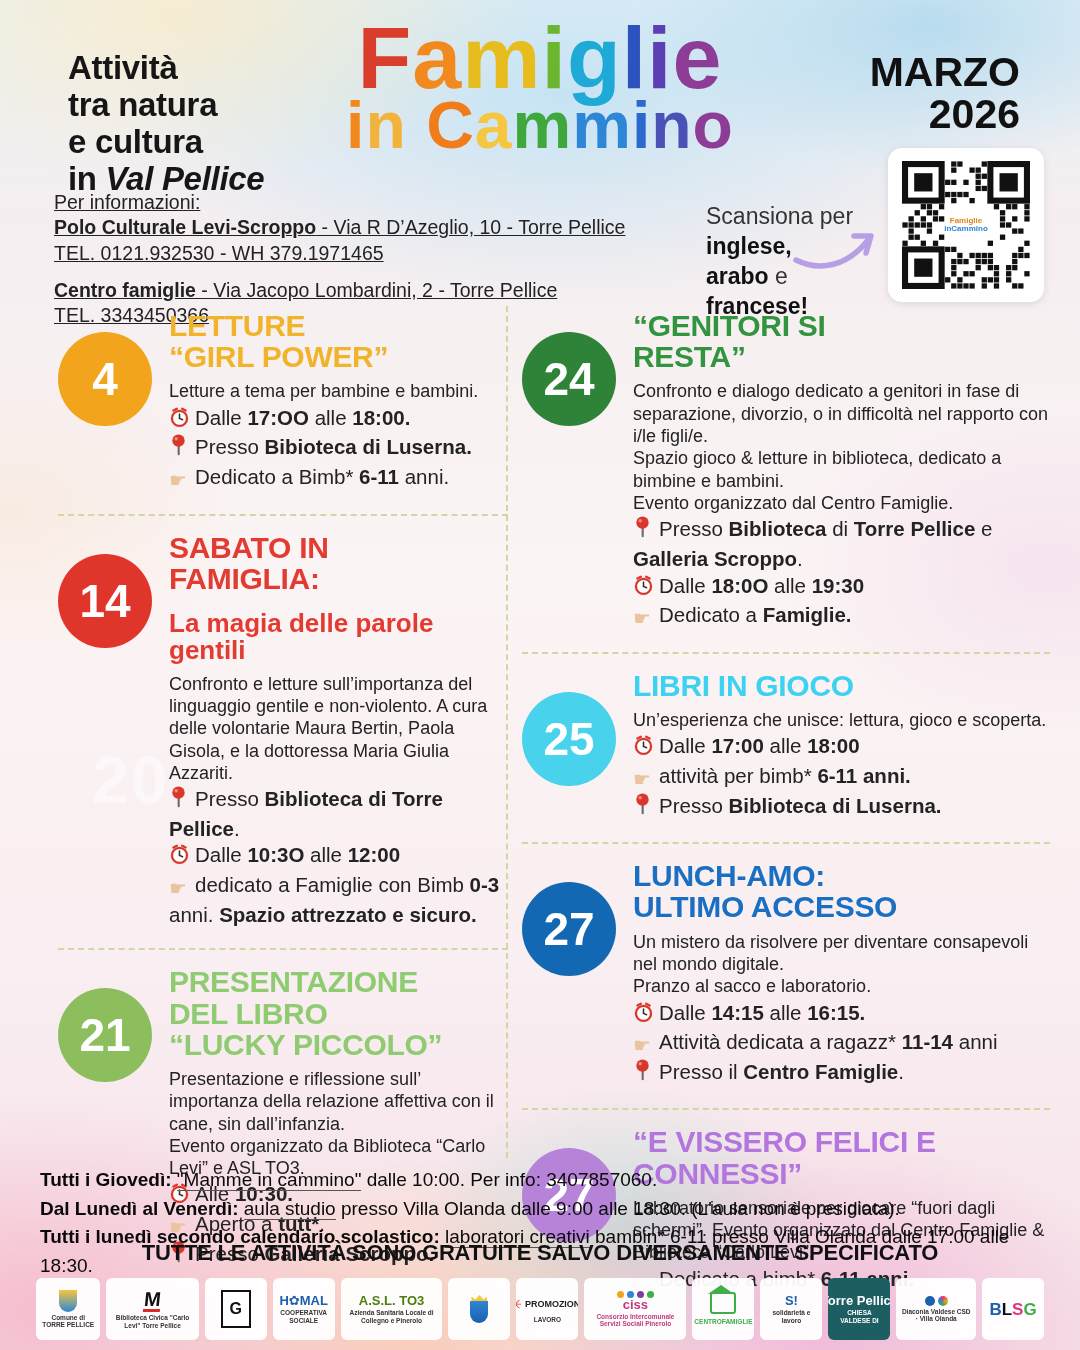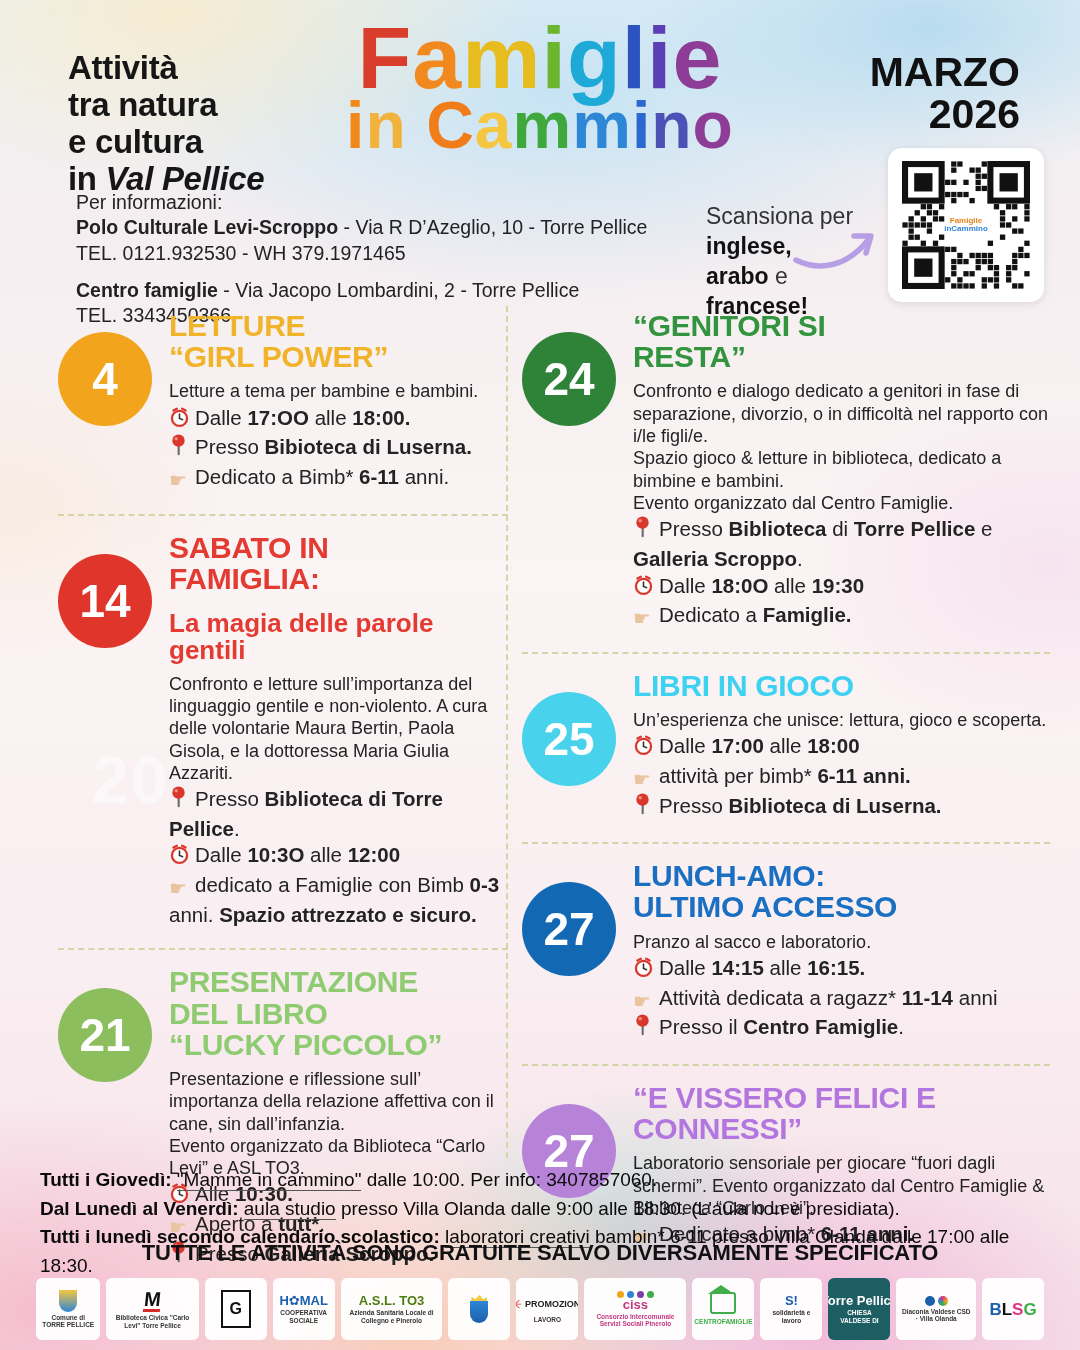--- a/index.html
+++ b/index.html
@@ -19,21 +19,21 @@
       linear-gradient(180deg,#e9f2f6 0%,#f5eef0 16%,#fbf4f4 42%,#f9eef1 72%,#f6e1e8 100%);
   }
   .abs{position:absolute;}
   
   .tagline{left:68px;top:50px;font-size:33px;font-weight:800;line-height:1.12;color:#161616;letter-spacing:-.3px;}
   .tagline .it{font-style:italic;}
   .main-title{left:50%;top:16px;transform:translateX(-50%);text-align:center;line-height:.95;white-space:nowrap;}
   .main-title .l1{font-size:88px;font-weight:800;letter-spacing:1px;}
   .main-title .l2{font-size:66px;font-weight:800;letter-spacing:1px;margin-top:-6px;}
   .month-box{right:60px;top:52px;text-align:right;font-size:41px;font-weight:800;line-height:1.02;color:#111;}
-  .info-block{left:76px;top:190px;font-size:19.5px;line-height:1.3;color:#222;}
+  .info-block{left:54px;top:190px;font-size:19.5px;line-height:1.3;color:#222;text-decoration:underline;}
   .info-block b{font-weight:800;}
   .info-block .gap{height:12px;}
   .scan-block{left:706px;top:202px;font-size:23px;line-height:1.3;color:#333;}
   .scan-block b{font-weight:800;color:#111;}
   .qr-card{left:888px;top:148px;width:156px;height:154px;background:#fff;border-radius:14px;
            box-shadow:0 2px 8px rgba(0,0,0,.10);display:flex;align-items:center;justify-content:center;}
   .qr-wrap{position:relative;width:128px;height:128px;}
   .qr-center{position:absolute;left:50%;top:50%;transform:translate(-50%,-50%);width:40px;height:30px;background:#fff;
              display:flex;flex-direction:column;align-items:center;justify-content:center;font-weight:800;line-height:1;}
   .qr-center .a{font-size:8px;color:#e8821e;}
@@ -374,20 +374,21 @@
               </svg></span><span>Presso </span><b>Biblioteca di Luserna.</b></div>
         </div>
       </div>
       <div class="separator"></div>
       <div class="event">
         <div class="event-circle" style="background: rgb(19, 104, 180);">27</div>
         <div class="event-content">
           <h2 class="event-title" style="color: rgb(26, 111, 194);">LUNCH-AMO:
 ULTIMO ACCESSO</h2>
           <div class="event-body">
+            <p>Un mistero da risolvere per diventare consapevoli nel mondo digitale.</p>
             <p>Pranzo al sacco e laboratorio.</p>
           </div>
           <div class="detail"><span class="ic"><svg width="21" height="21" viewBox="0 0 24 24">
                 <line x1="5" y1="4" x2="9" y2="2" stroke="#d9372b" stroke-width="2.6" stroke-linecap="round"></line>
                 <line x1="19" y1="4" x2="15" y2="2" stroke="#d9372b" stroke-width="2.6" stroke-linecap="round"></line>
                 <circle cx="12" cy="13" r="8.6" fill="#fff" stroke="#d9372b" stroke-width="2.6"></circle>
                 <line x1="12" y1="13" x2="12" y2="8" stroke="#333" stroke-width="1.8" stroke-linecap="round"></line>
                 <line x1="12" y1="13" x2="15.5" y2="14.5" stroke="#333" stroke-width="1.8" stroke-linecap="round"></line>
               </svg></span><span>Dalle </span><b>14:15</b><span> alle </span><b>16:15.</b></div>
           <div class="detail"><span class="ic"><span class="finger-glyph">☛</span></span><span>Attività dedicata a ragazz* </span><b>11-14</b><span> anni</span></div>

